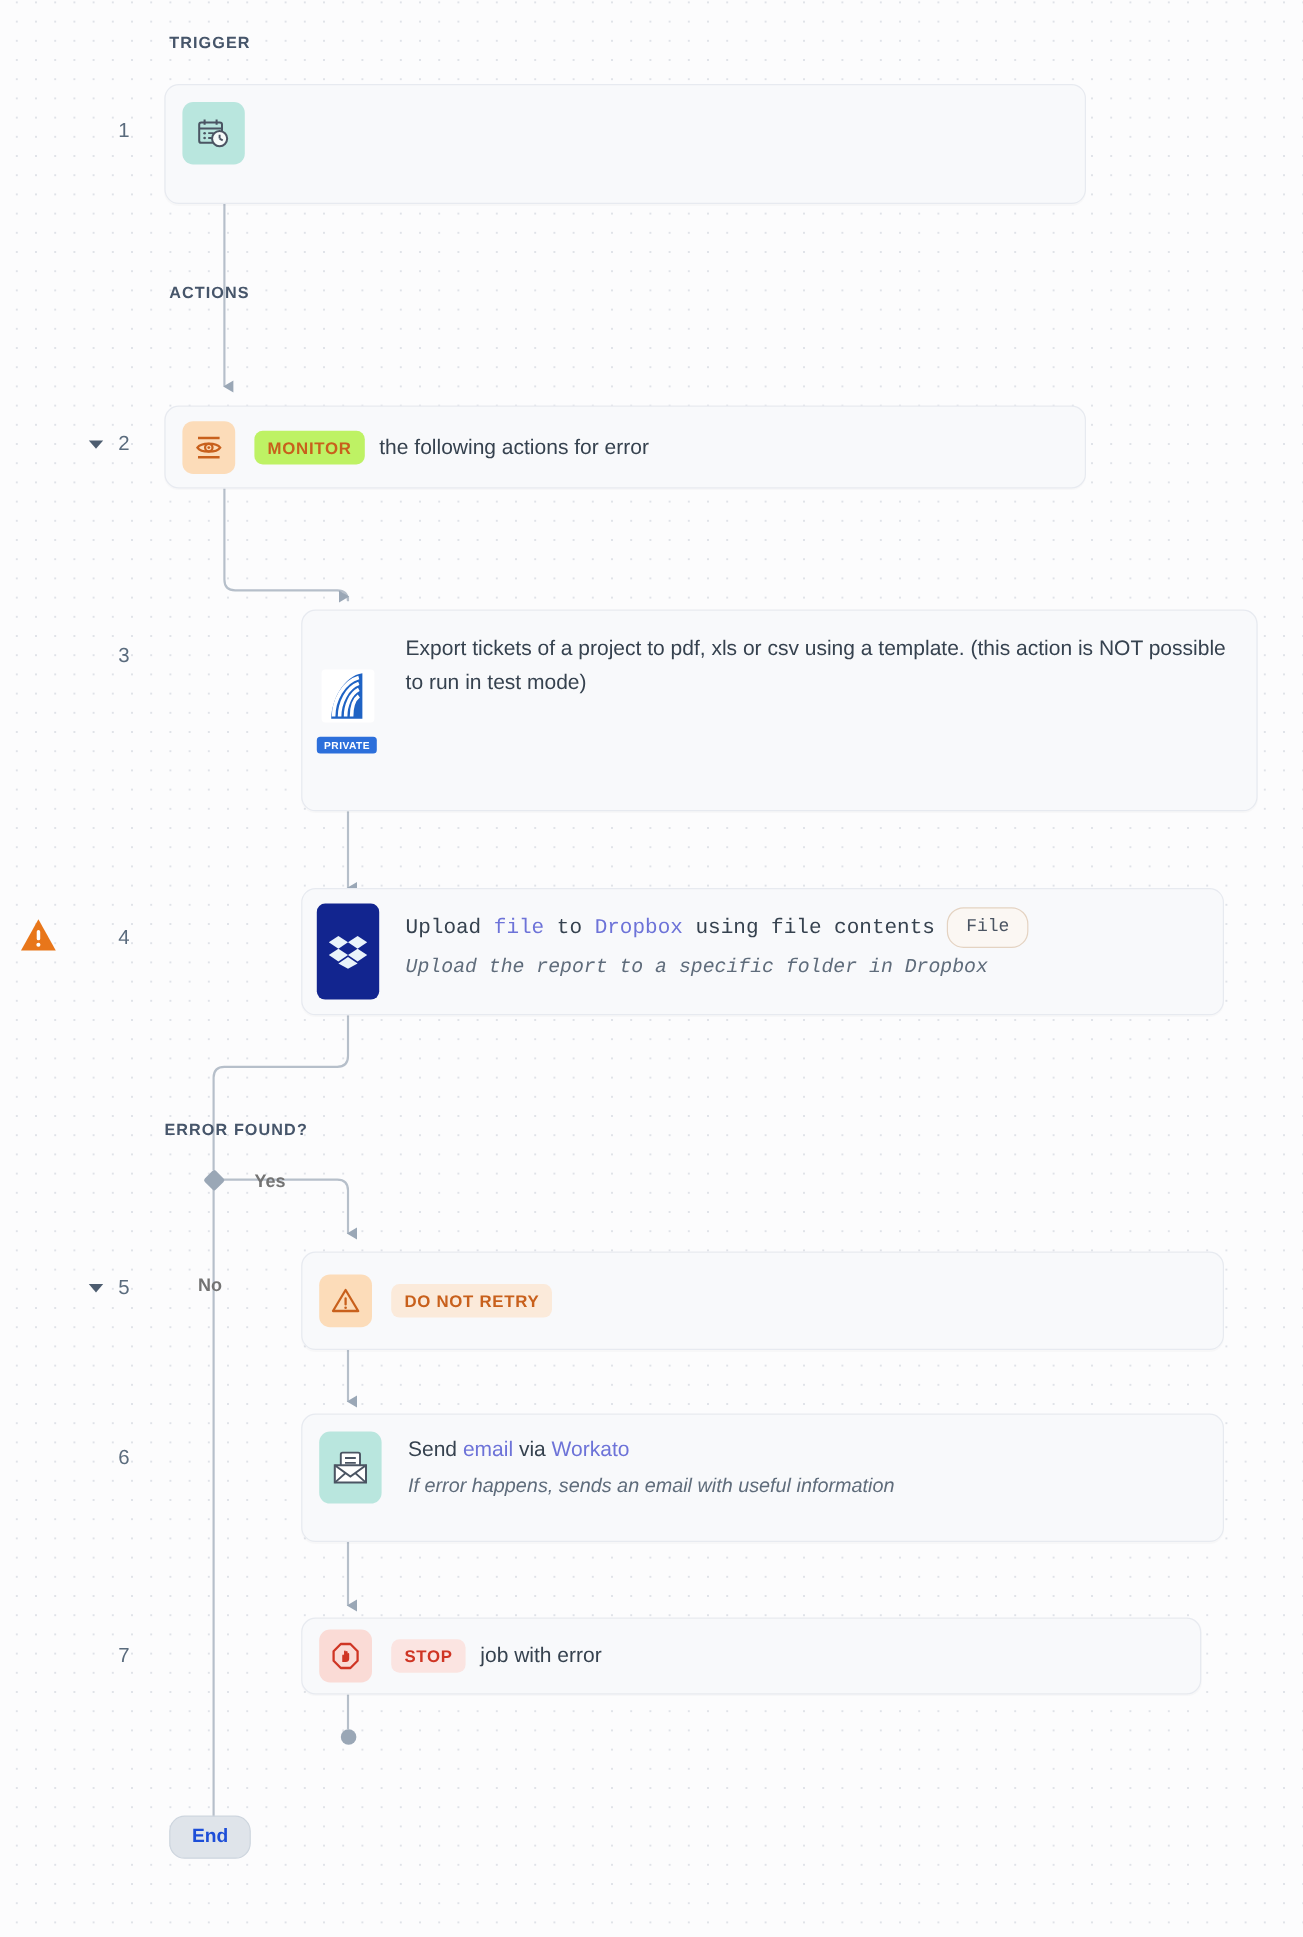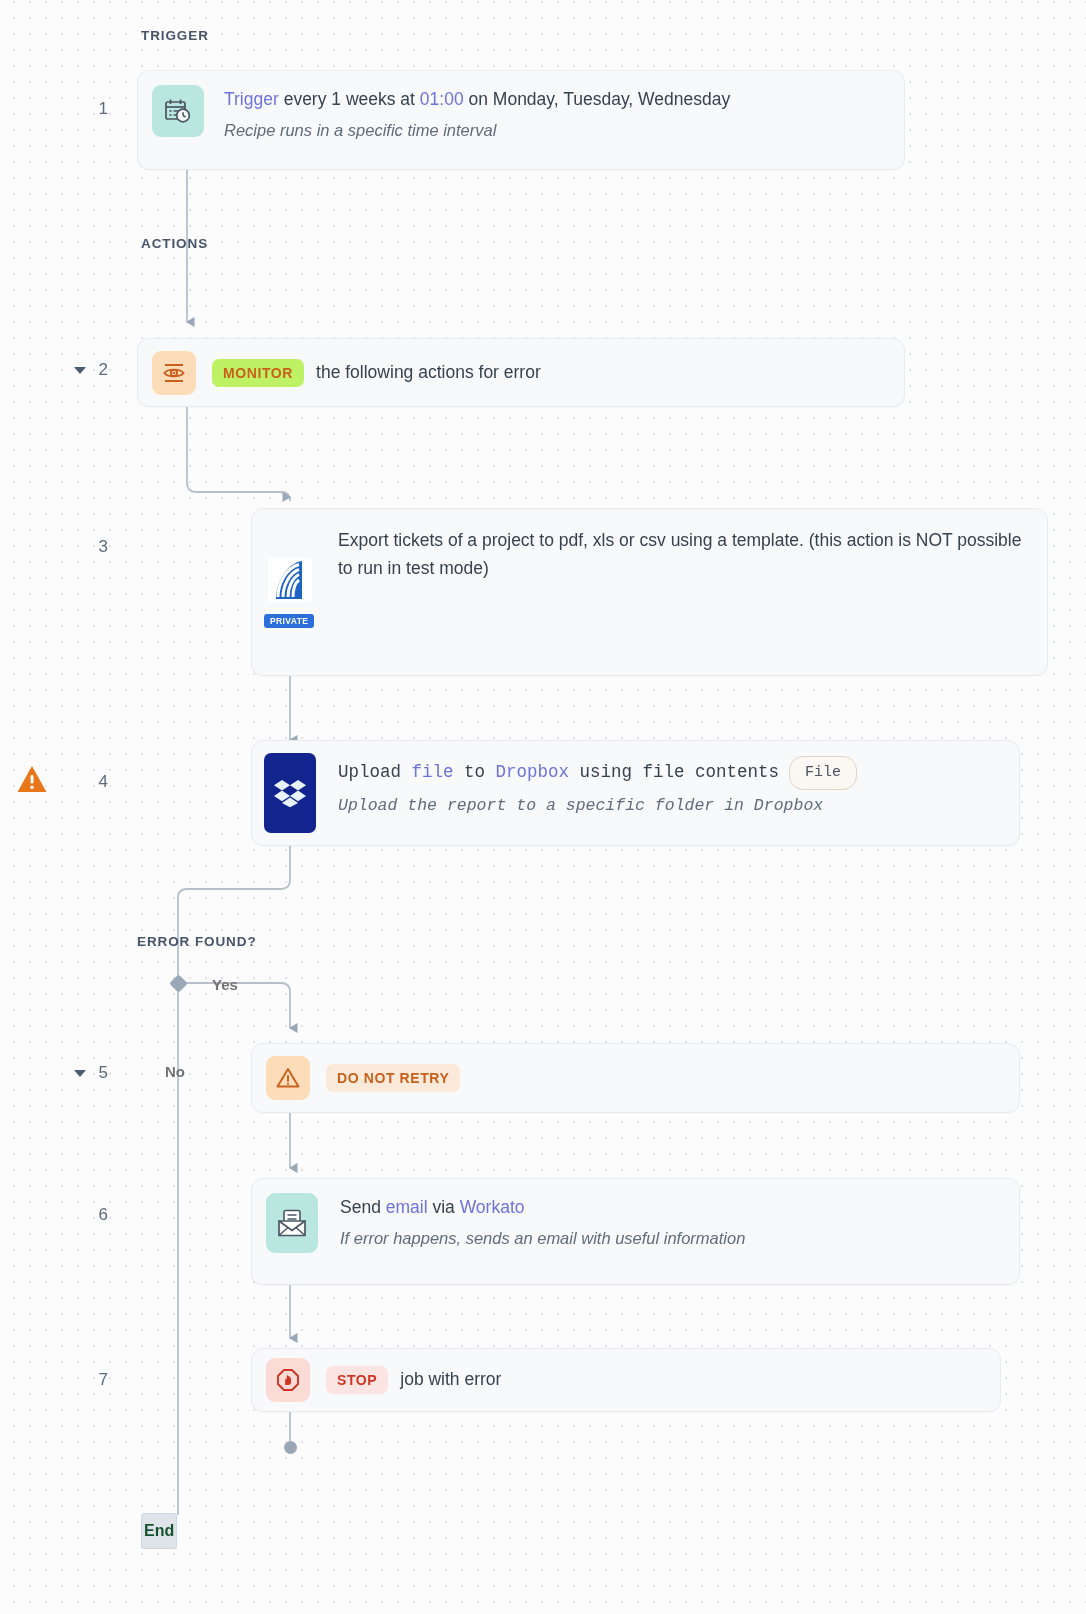--- a/index.html
+++ b/index.html
@@ -160,25 +160,25 @@
     width: 13px; height: 13px;
     background: #9aa7b6;
     border-radius: 50%;
   }
 
   
   .end-node {
     position: absolute;
     background: #dfe4ea;
     border: 1px solid #cdd5de;
-    border-radius: 3px;
-    padding: 8px 2px;
+    border-radius: 13px;
+    padding: 8px 18px;
     font-size: 16px;
     font-weight: 600;
-    color: #14532d;
+    color: #1d4ed8;
   }
 </style>
 </head>
 <body>
 
 <div id="canvas">
 
   <svg id="wires" viewBox="0 0 1086 1614">
     <defs>
       <marker id="arrow" markerWidth="11" markerHeight="11" refX="5.5" refY="8.5" orient="auto" markerUnits="userSpaceOnUse">
@@ -222,26 +222,20 @@
         <line x1="17.5" y1="3.5" x2="17.5" y2="8" stroke="#4b5563" stroke-width="1.7"></line>
         <circle cx="7.5" cy="15" r="1.1" fill="#4b5563"></circle>
         <line x1="10.5" y1="15" x2="15" y2="15" stroke="#4b5563" stroke-width="1.5"></line>
         <circle cx="7.5" cy="19" r="1.1" fill="#4b5563"></circle>
         <line x1="10.5" y1="19" x2="13.5" y2="19" stroke="#4b5563" stroke-width="1.5"></line>
         <circle cx="20" cy="19.5" r="6.3" fill="#f6fbfa" stroke="#4b5563" stroke-width="1.7"></circle>
         <line x1="20" y1="16.2" x2="20" y2="19.5" stroke="#4b5563" stroke-width="1.6"></line>
         <line x1="20" y1="19.5" x2="22.6" y2="21" stroke="#4b5563" stroke-width="1.6"></line>
       </svg>
     </div>
-    <div class="card-body">
-      <div class="line1 block">
-        <span class="tok-link">Trigger</span><span class="tok-plain"> every 1 weeks at </span><span class="tok-link">01:00</span><span class="tok-plain"> on Monday, Tuesday, Wednesday</span>
-      </div>
-      <div class="line2">Recipe runs in a specific time interval</div>
-    </div>
   </div>
 
   <div class="caret" style="left:74px; top:367px;"></div>
   <div class="step-num" style="left:82px; top:360px;">2</div>
 
   <div class="card" style="left:137px; top:338px; width:768px; height:69px; align-items:center;">
     <div class="card-icon icon-peach" style="margin:0 0 0 14px; width:44px; height:44px;">
       <svg width="26" height="26" viewBox="0 0 26 26">
         <line x1="4" y1="5" x2="22" y2="5" stroke="#c8601c" stroke-width="2"></line>
         <line x1="4" y1="21" x2="22" y2="21" stroke="#c8601c" stroke-width="2"></line>
@@ -302,21 +296,21 @@
     </div>
   </div>
 
   <div class="branch-dot" style="left:172px; top:977px;"></div>
   <div class="branch-label" style="left:212px; top:976px;">Yes</div>
   <div class="branch-label" style="left:165px; top:1063px;">No</div>
 
   <div class="caret" style="left:74px; top:1070px;"></div>
   <div class="step-num" style="left:82px; top:1063px;">5</div>
 
-  <div class="card" style="left:251px; top:1043px; width:769px; height:70px; align-items:center;">
+  <div class="card" style="left:251px; top:1043px; width:769px; height:82px; align-items:center;">
     <div class="card-icon icon-peach" style="margin:0 0 0 14px; width:44px; height:44px;">
       <svg width="26" height="26" viewBox="0 0 26 26">
         <path d="M13,4 L23.5,21.5 L2.5,21.5 Z" fill="none" stroke="#c8601c" stroke-width="1.9" stroke-linejoin="round"></path>
         <line x1="13" y1="11" x2="13" y2="16" stroke="#c8601c" stroke-width="1.9" stroke-linecap="round"></line>
         <circle cx="13" cy="18.8" r="1.1" fill="#c8601c"></circle>
       </svg>
     </div>
     <div class="card-body" style="padding:0 16px 0 16px; display:flex; align-items:center;">
       <span class="chip chip-retry">DO NOT RETRY</span>
     </div>

